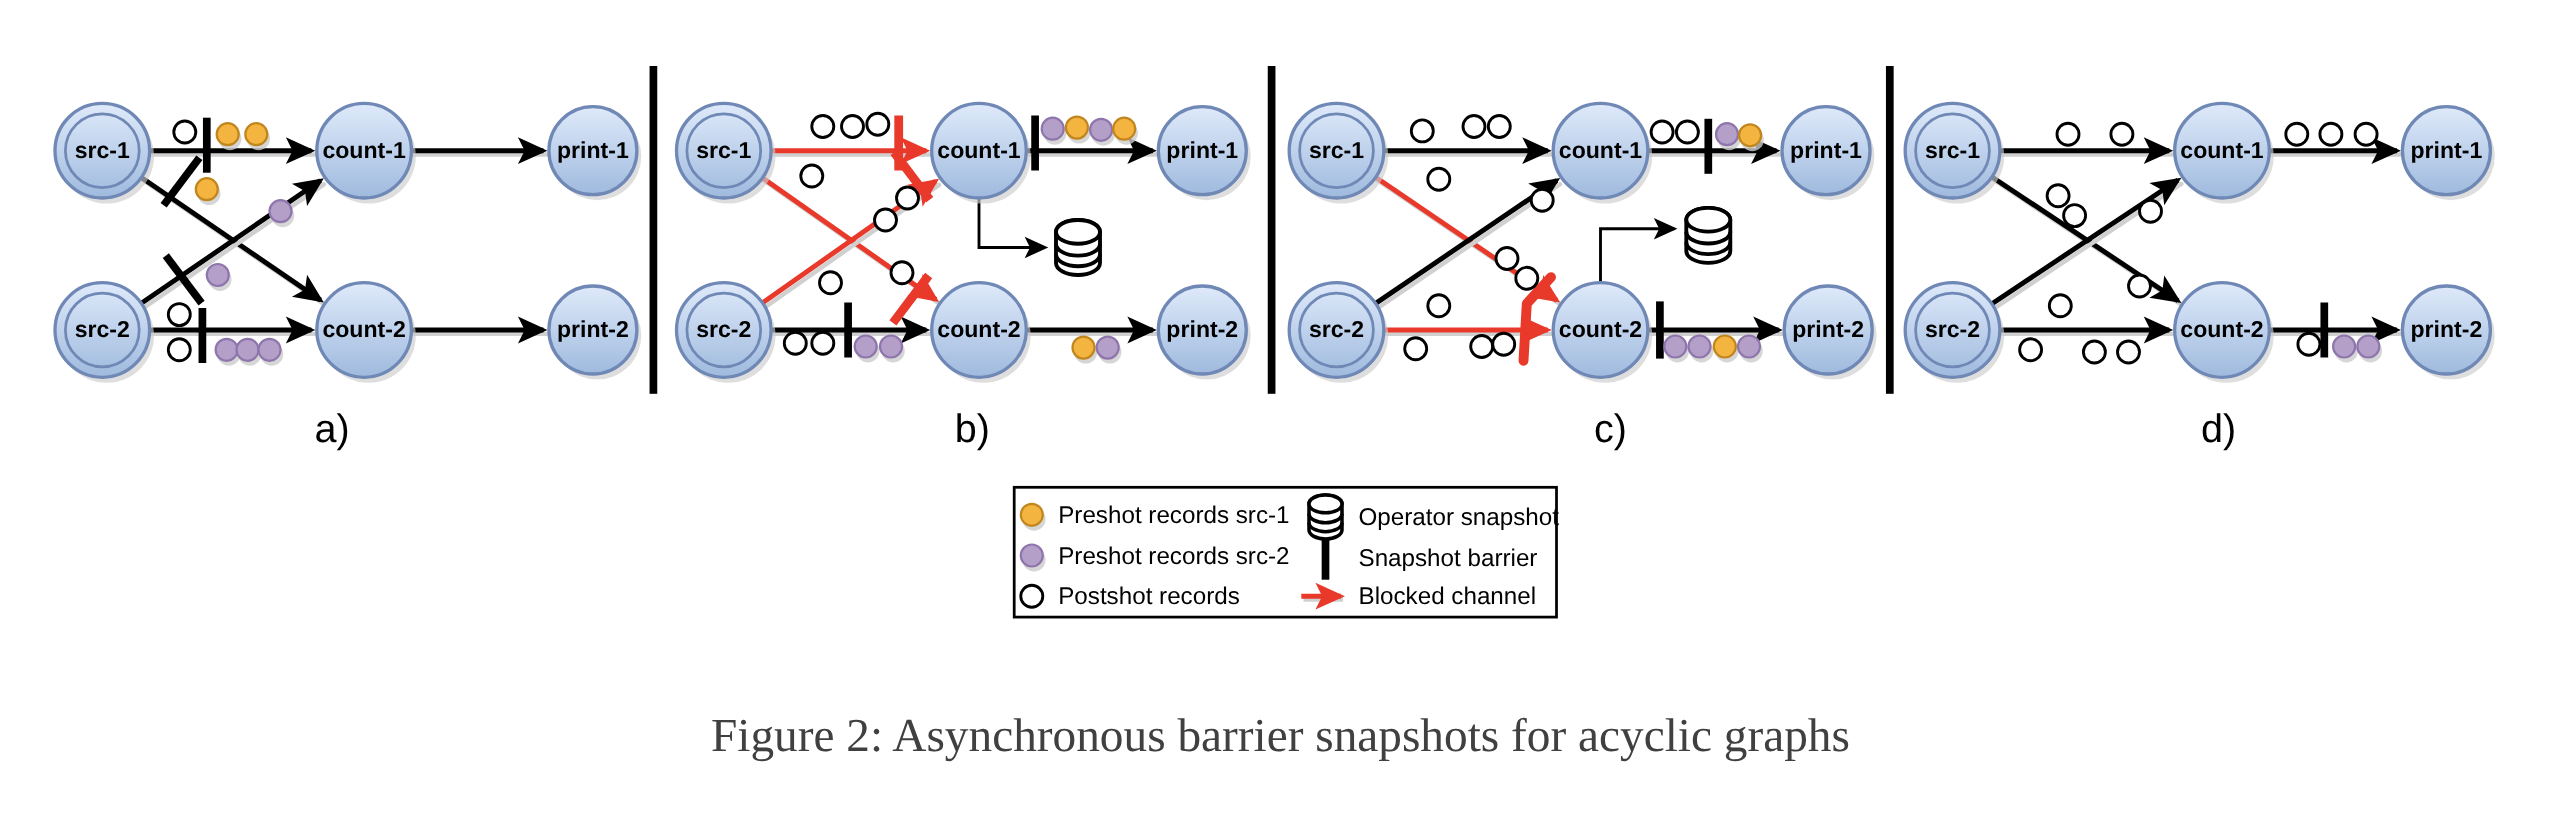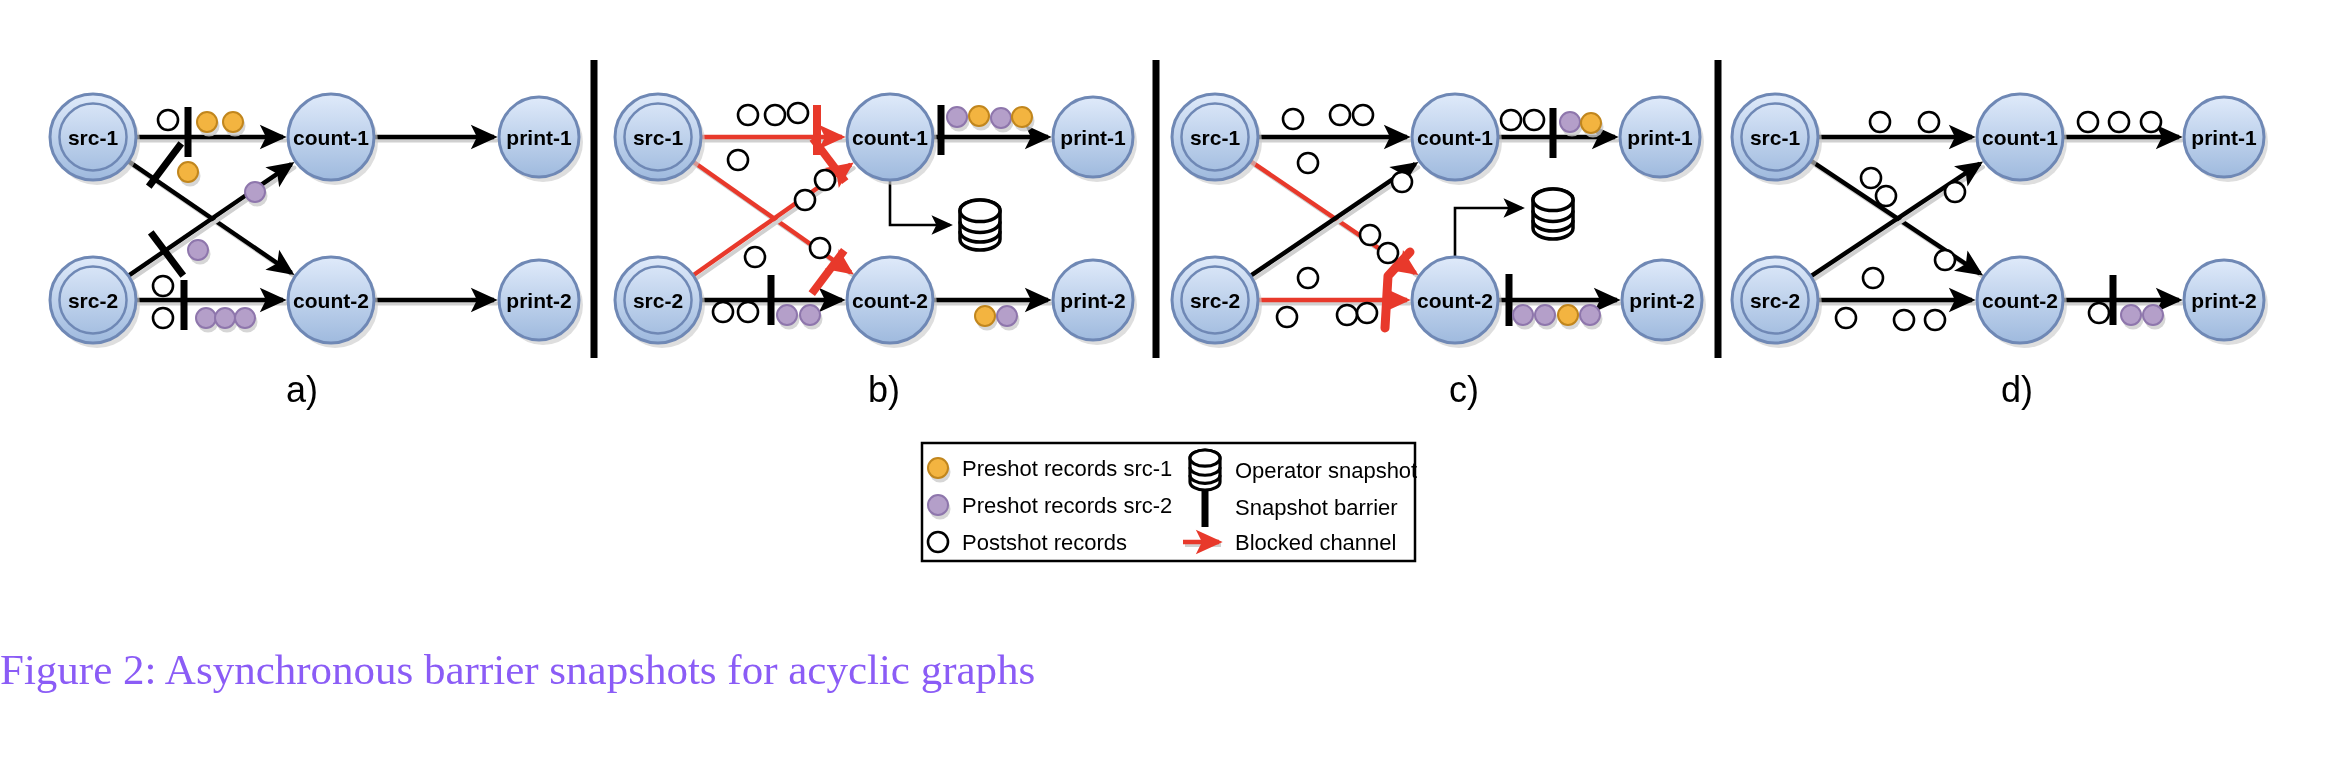--- a/index.html
+++ b/index.html
@@ -1,20 +1,20 @@
 <!DOCTYPE html>
 <html><head>
 <meta charset="utf-8">
 <style>
   html,body{margin:0;padding:0;background:#ffffff;}
   .stage{position:relative;width:2328px;height:764px;background:#ffffff;overflow:hidden;
          font-family:"Liberation Sans",sans-serif;}
   #diagram{position:absolute;left:0;top:0;}
-  .caption{position:absolute;left:0;top:645px;width:2328px;
-           font-family:"Liberation Serif",serif;font-size:43px;color:#8b5cf6;}
+  .caption{position:absolute;left:0;top:645px;width:2328px;text-align:center;
+           font-family:"Liberation Serif",serif;font-size:43px;color:#404040;}
 </style>
 </head>
 <body>
 
 <div class="stage">
   <svg id="diagram" width="2328" height="600" viewBox="0 0 2328 600">
       <defs>
         <linearGradient id="ng" x1="0" y1="0" x2="0" y2="1">
           <stop offset="0%" stop-color="#dfeafa"></stop>
           <stop offset="100%" stop-color="#9fbade"></stop>

